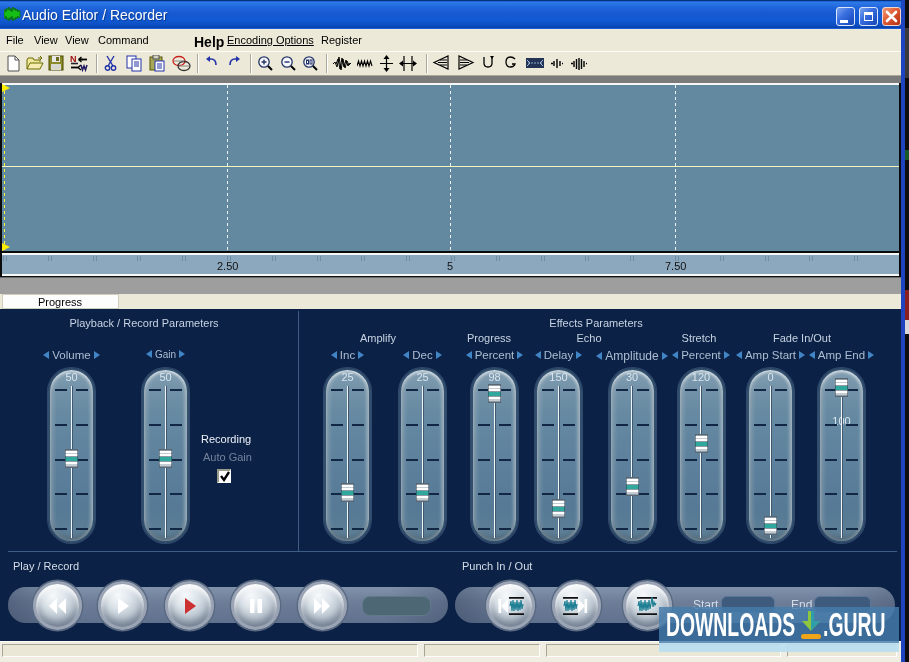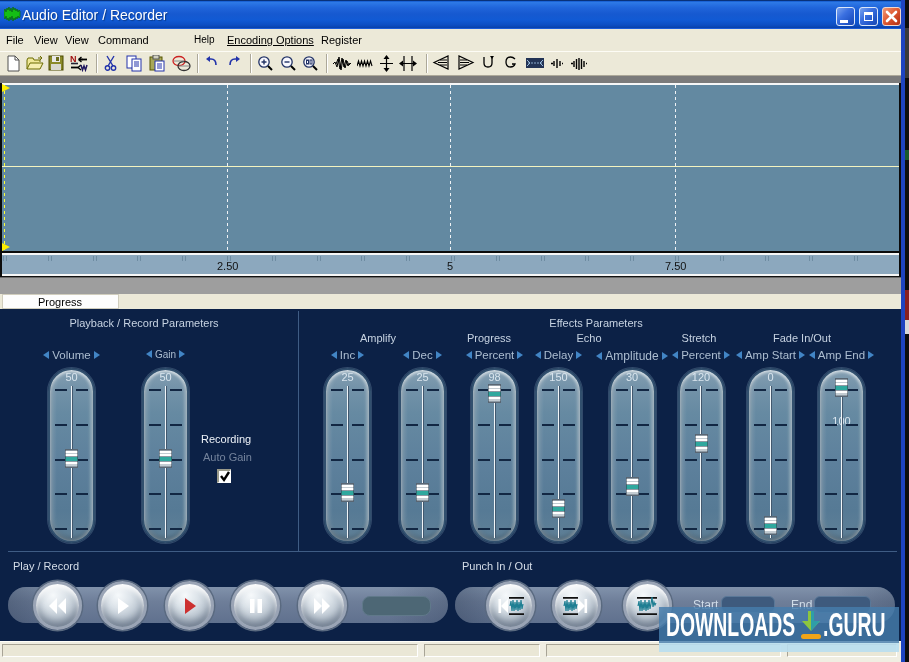--- a/index.html
+++ b/index.html
@@ -30,21 +30,21 @@
  <svg class="abs" style="left:2px;top:2px" width="13" height="13" viewBox="0 0 13 13">
  <path d="M2 2 L11 11 M11 2 L2 11" stroke="#fff" stroke-width="2.6" stroke-linecap="round"></path>
     </svg>
   </div>
 <div class="abs" style="left:0;top:28px;width:903px;height:23px;background:#ece9d8;border-top:1px solid #1b5cd7;"></div>
 <div class="abs" style="left:6px;top:34px;font-size:11px;color:#000;">File</div>
 <div class="abs" style="left:34px;top:34px;font-size:11px;color:#000;">View</div>
 <div class="abs" style="left:65px;top:34px;font-size:11px;color:#000;">View</div>
 <div class="abs" style="left:98px;top:34px;font-size:11px;color:#000;">Command</div>
 <div class="abs" style="left:158px;top:34px;font-size:16px;color:#000;margin-top:20px;">Tools</div>
-<div class="abs" style="left:194px;top:34px;font-size:10px;color:#000;">Help</div>
+<div class="abs" style="left:194px;top:34px;font-size:14px;color:#000;font-weight:bold;">Help</div>
 <div class="abs" style="left:227px;top:34px;font-size:11px;color:#000;text-decoration:underline;">Encoding Options</div>
 <div class="abs" style="left:321px;top:34px;font-size:11px;color:#000;">Register</div>
 <div class="abs" style="left:0;top:51px;width:903px;height:25px;background:#ece9d8;border-top:1px solid #fdfcf5;border-bottom:1px solid #aca899;"></div>
 <div class="abs" style="left:96px;top:54px;width:2px;height:19px;border-left:1px solid #aca899;border-right:1px solid #fff;"></div>
 <div class="abs" style="left:197px;top:54px;width:2px;height:19px;border-left:1px solid #aca899;border-right:1px solid #fff;"></div>
 <div class="abs" style="left:250px;top:54px;width:2px;height:19px;border-left:1px solid #aca899;border-right:1px solid #fff;"></div>
 <div class="abs" style="left:326px;top:54px;width:2px;height:19px;border-left:1px solid #aca899;border-right:1px solid #fff;"></div>
 <div class="abs" style="left:426px;top:54px;width:2px;height:19px;border-left:1px solid #aca899;border-right:1px solid #fff;"></div>
 <svg class="abs" style="left:5px;top:55px" width="17" height="17" viewBox="0 0 17 17">
     <path d="M3 1 H10 L14 5 V16 H3 Z" fill="#fff" stroke="#505050"></path>

